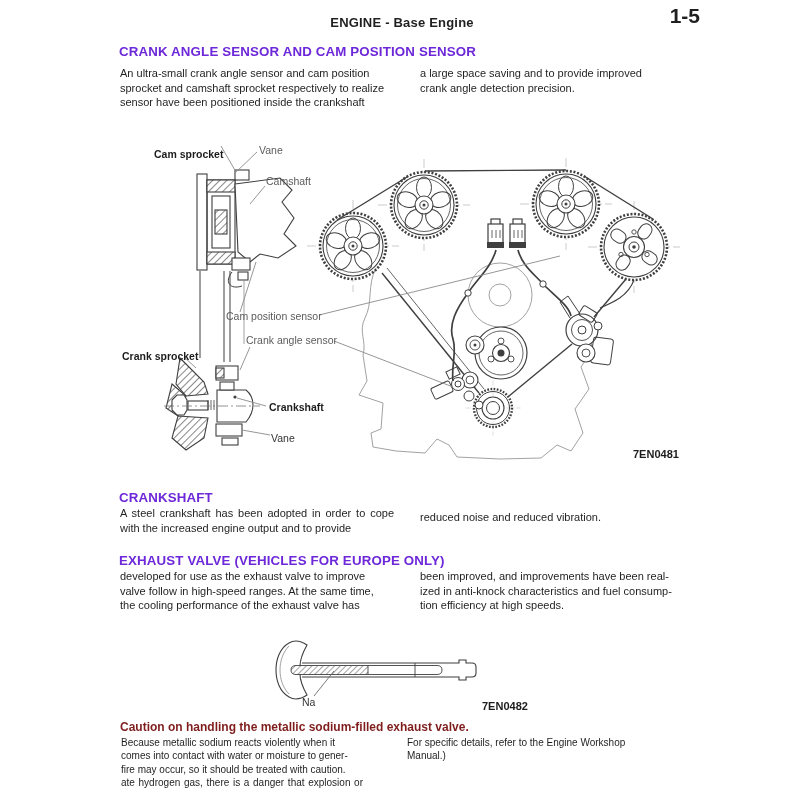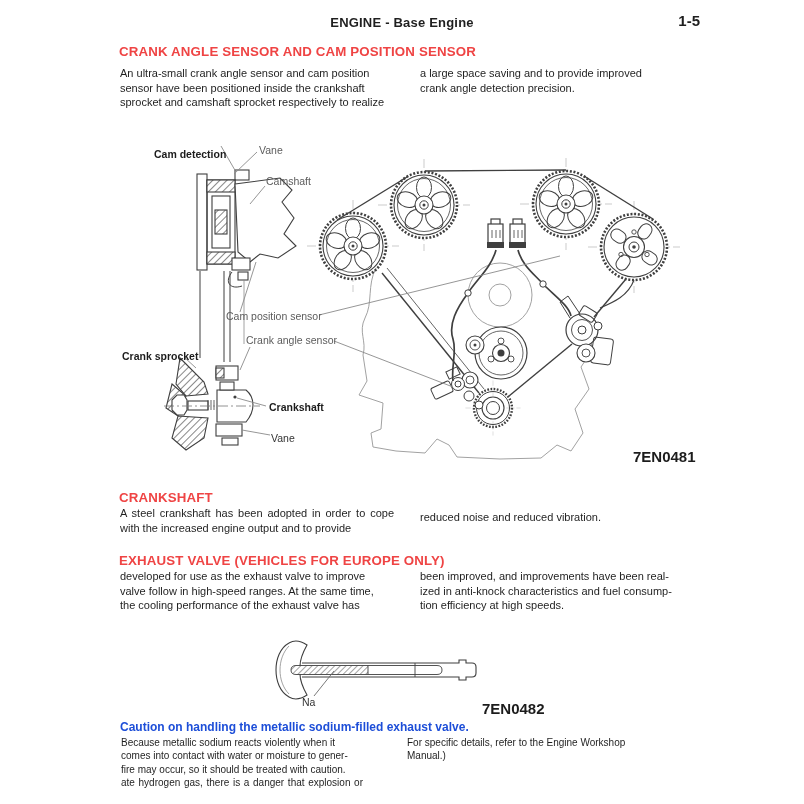--- a/index.html
+++ b/index.html
@@ -1,46 +1,46 @@
 <!DOCTYPE html>
 <html><head>
 <meta charset="utf-8">
 <style>
   html,body{margin:0;padding:0;background:#e8e8e8;}
   .page{position:relative;width:804px;height:804px;background:#ffffff;overflow:hidden;
         font-family:"Liberation Sans","DejaVu Sans",sans-serif;color:#1f1f1f;}
   .abs{position:absolute;}
   .hdr-title{top:15px;left:0;right:0;text-align:center;font-size:13px;font-weight:bold;letter-spacing:.2px;}
-  .hdr-page{top:12px;right:104px;font-size:15px;font-weight:bold;}
-  .sec-h{font-size:13.3px;font-weight:bold;letter-spacing:.15px;white-space:nowrap;color:#ef4444;}
+  .hdr-page{top:4px;right:104px;font-size:21px;font-weight:bold;}
+  .sec-h{font-size:13.3px;font-weight:bold;letter-spacing:.15px;white-space:nowrap;color:#6d28d9;}
   .col{font-size:11px;line-height:14.6px;}
   .col.caut{font-size:10px;line-height:13.4px;}
   .ln{white-space:nowrap;}
   .jl{white-space:normal;text-align:justify;text-align-last:justify;}
-  .caut-h{font-size:12px;font-weight:bold;white-space:nowrap;color:#1d4ed8;}
+  .caut-h{font-size:12px;font-weight:bold;white-space:nowrap;color:#7f1d1d;}
   .fig{position:absolute;}
   .lbl{position:absolute;font-size:10.5px;color:#5c5c5c;white-space:nowrap;}
   .lbl.b{font-weight:bold;color:#1c1c1c;}
   .lbl.d{color:#333;}
-  .fignum{position:absolute;font-size:15px;font-weight:bold;color:#1c1c1c;white-space:nowrap;}
+  .fignum{position:absolute;font-size:11px;font-weight:bold;color:#1c1c1c;white-space:nowrap;}
   svg{display:block;}
 </style>
 </head>
 <body>
 
 <div class="page">
 
   <div class="abs hdr-title">ENGINE - Base Engine</div>
   <div class="abs hdr-page">1-5</div>
 
   <div class="abs sec-h" style="left:119px;top:44px;">CRANK ANGLE SENSOR AND CAM POSITION SENSOR</div>
   <div class="abs col" style="left:120px;top:66px;width:276px;">
     <div class="ln">An ultra-small crank angle sensor and cam position</div>
+    <div class="ln">sprocket and camshaft sprocket respectively to realize</div>
     <div class="ln">sensor have been positioned inside the crankshaft</div>
-    <div class="ln">sprocket and camshaft sprocket respectively to realize</div>
   </div>
   <div class="abs col" style="left:420px;top:66px;width:272px;">
     <div class="ln">a large space saving and to provide improved</div>
     <div class="ln">crank angle detection precision.</div>
   </div>
 
   <div class="fig" style="left:120px;top:138px;width:580px;height:330px;">
     <svg width="580" height="330" viewBox="0 0 580 330">
       <defs>
         <pattern id="ht" width="5" height="5" patternUnits="userSpaceOnUse" patternTransform="rotate(45)">
@@ -224,21 +224,21 @@
         <line x1="120" y1="174" x2="136" y2="124"></line>
         <line x1="199" y1="177" x2="440" y2="118"></line>
         <line x1="130" y1="209" x2="120" y2="232"></line>
         <line x1="214" y1="203" x2="333" y2="249"></line>
         <line x1="64" y1="219" x2="76" y2="230"></line>
         <line x1="146" y1="268" x2="117" y2="260"></line>
         <line x1="150" y1="297" x2="122" y2="292"></line>
       </g>
     </svg>
 
-    <div class="lbl b" style="left:34px;top:10px;">Cam detection</div>
+    <div class="lbl b" style="left:34px;top:10px;">Cam sprocket</div>
     <div class="lbl" style="left:139px;top:6px;">Vane</div>
     <div class="lbl" style="left:146px;top:37px;">Camshaft</div>
     <div class="lbl" style="left:106px;top:172px;">Cam position sensor</div>
     <div class="lbl" style="left:126px;top:196px;">Crank angle sensor</div>
     <div class="lbl b" style="left:2px;top:212px;">Crank sprocket</div>
     <div class="lbl b" style="left:149px;top:263px;">Crankshaft</div>
     <div class="lbl d" style="left:151px;top:294px;">Vane</div>
     <div class="fignum" style="left:513px;top:310px;">7EN0481</div>
   </div>
 

